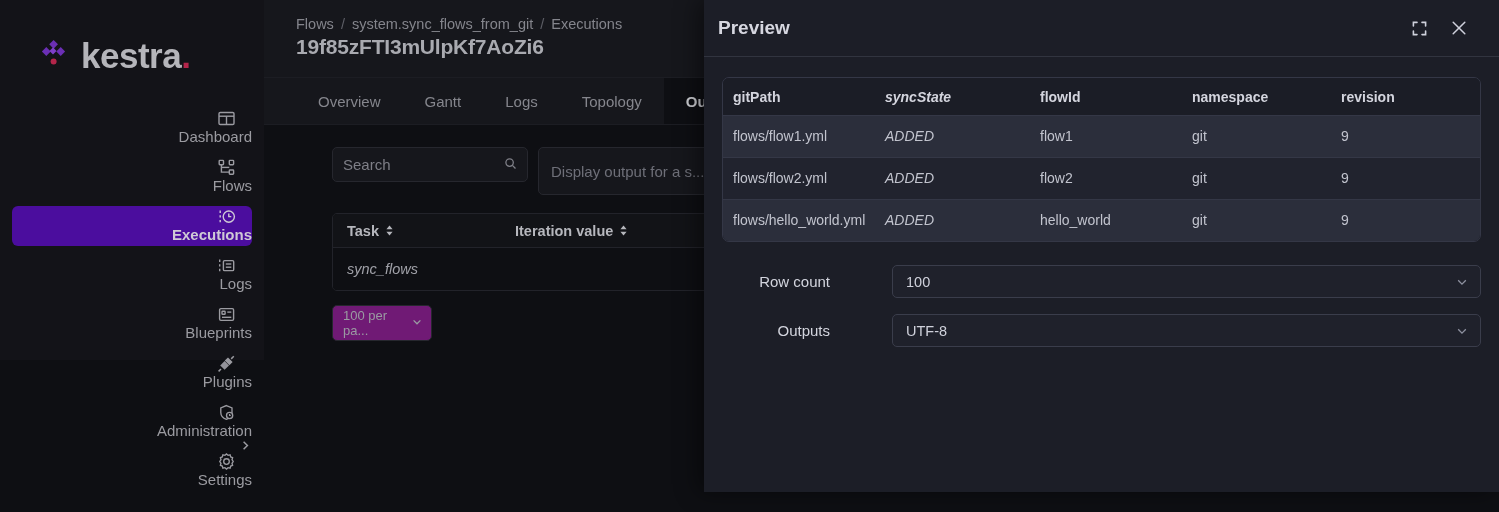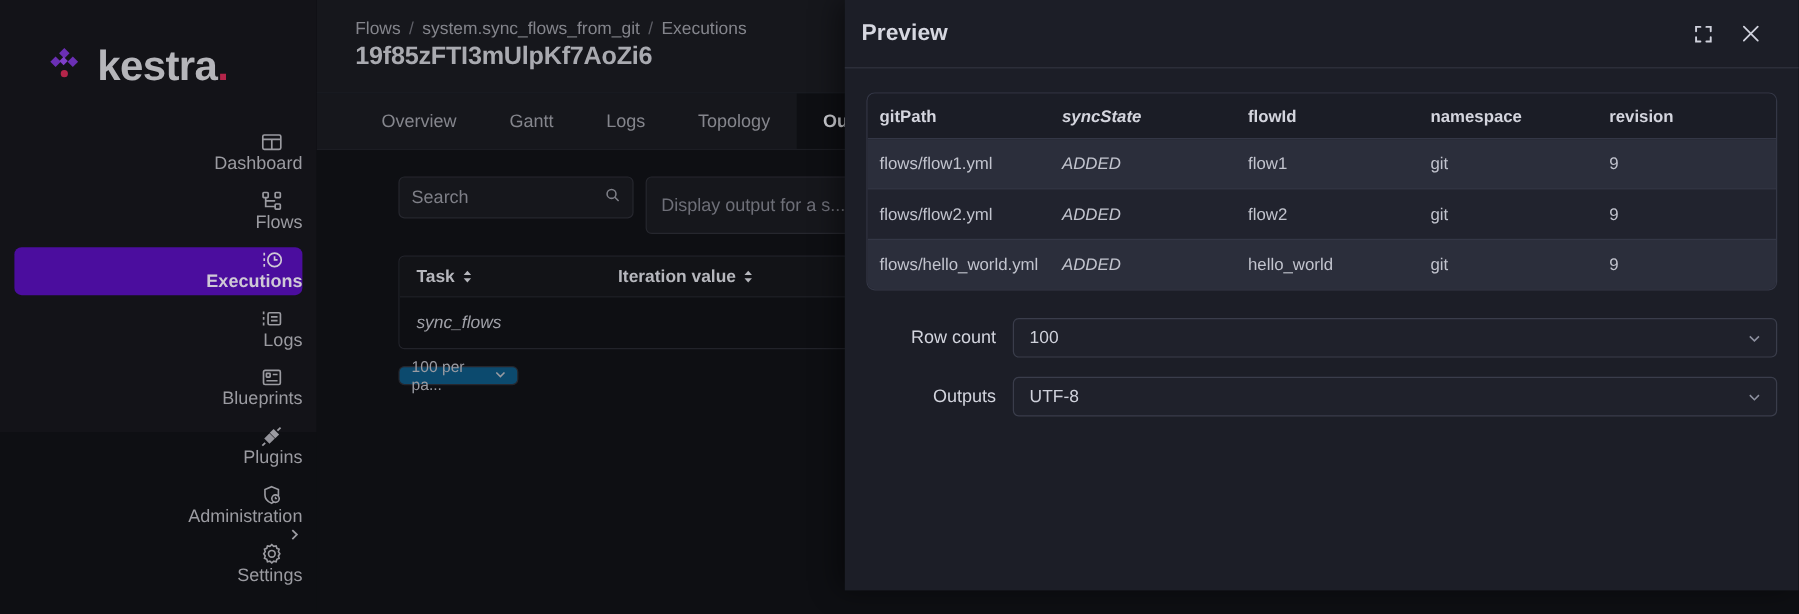--- a/index.html
+++ b/index.html
@@ -183,22 +183,22 @@
     height: 42px;
     align-items: center;
     padding-left: 14px;
     background: #0e0f13;
     font-size: 14.5px;
     color: #a0a1a8;
     font-style: italic;
   }
   .pager { margin-top: 14px; }
   .pagebox {
-    width: 100px; height: 16px;
-    background: #0c4a6e;
+    width: 100px; height: 36px;
+    background: #701a75;
     border: 1px solid #26272e;
     border-radius: 5px;
     display: flex; align-items: center; justify-content: space-between;
     padding: 0 8px 0 10px;
     color: #9a9ba2;
     font-size: 13px;
     cursor: pointer;
   }
 
   
@@ -290,20 +290,21 @@
     background: #1f212b;
     border: 1px solid #3a3d4b;
     border-radius: 5px;
     display: flex;
     align-items: center;
     justify-content: space-between;
     padding: 0 11px 0 13px;
     font-size: 14.5px;
     color: #cfd1db;
     cursor: pointer;
+    margin-left: 48px;
   }
   .chev-dn { color: #8e91a0; display: flex; align-items: center; }
 </style>
 </head>
 <body>
 
 <div class="app">
 
   <aside class="sidebar">
     <div class="logo-wrap">

